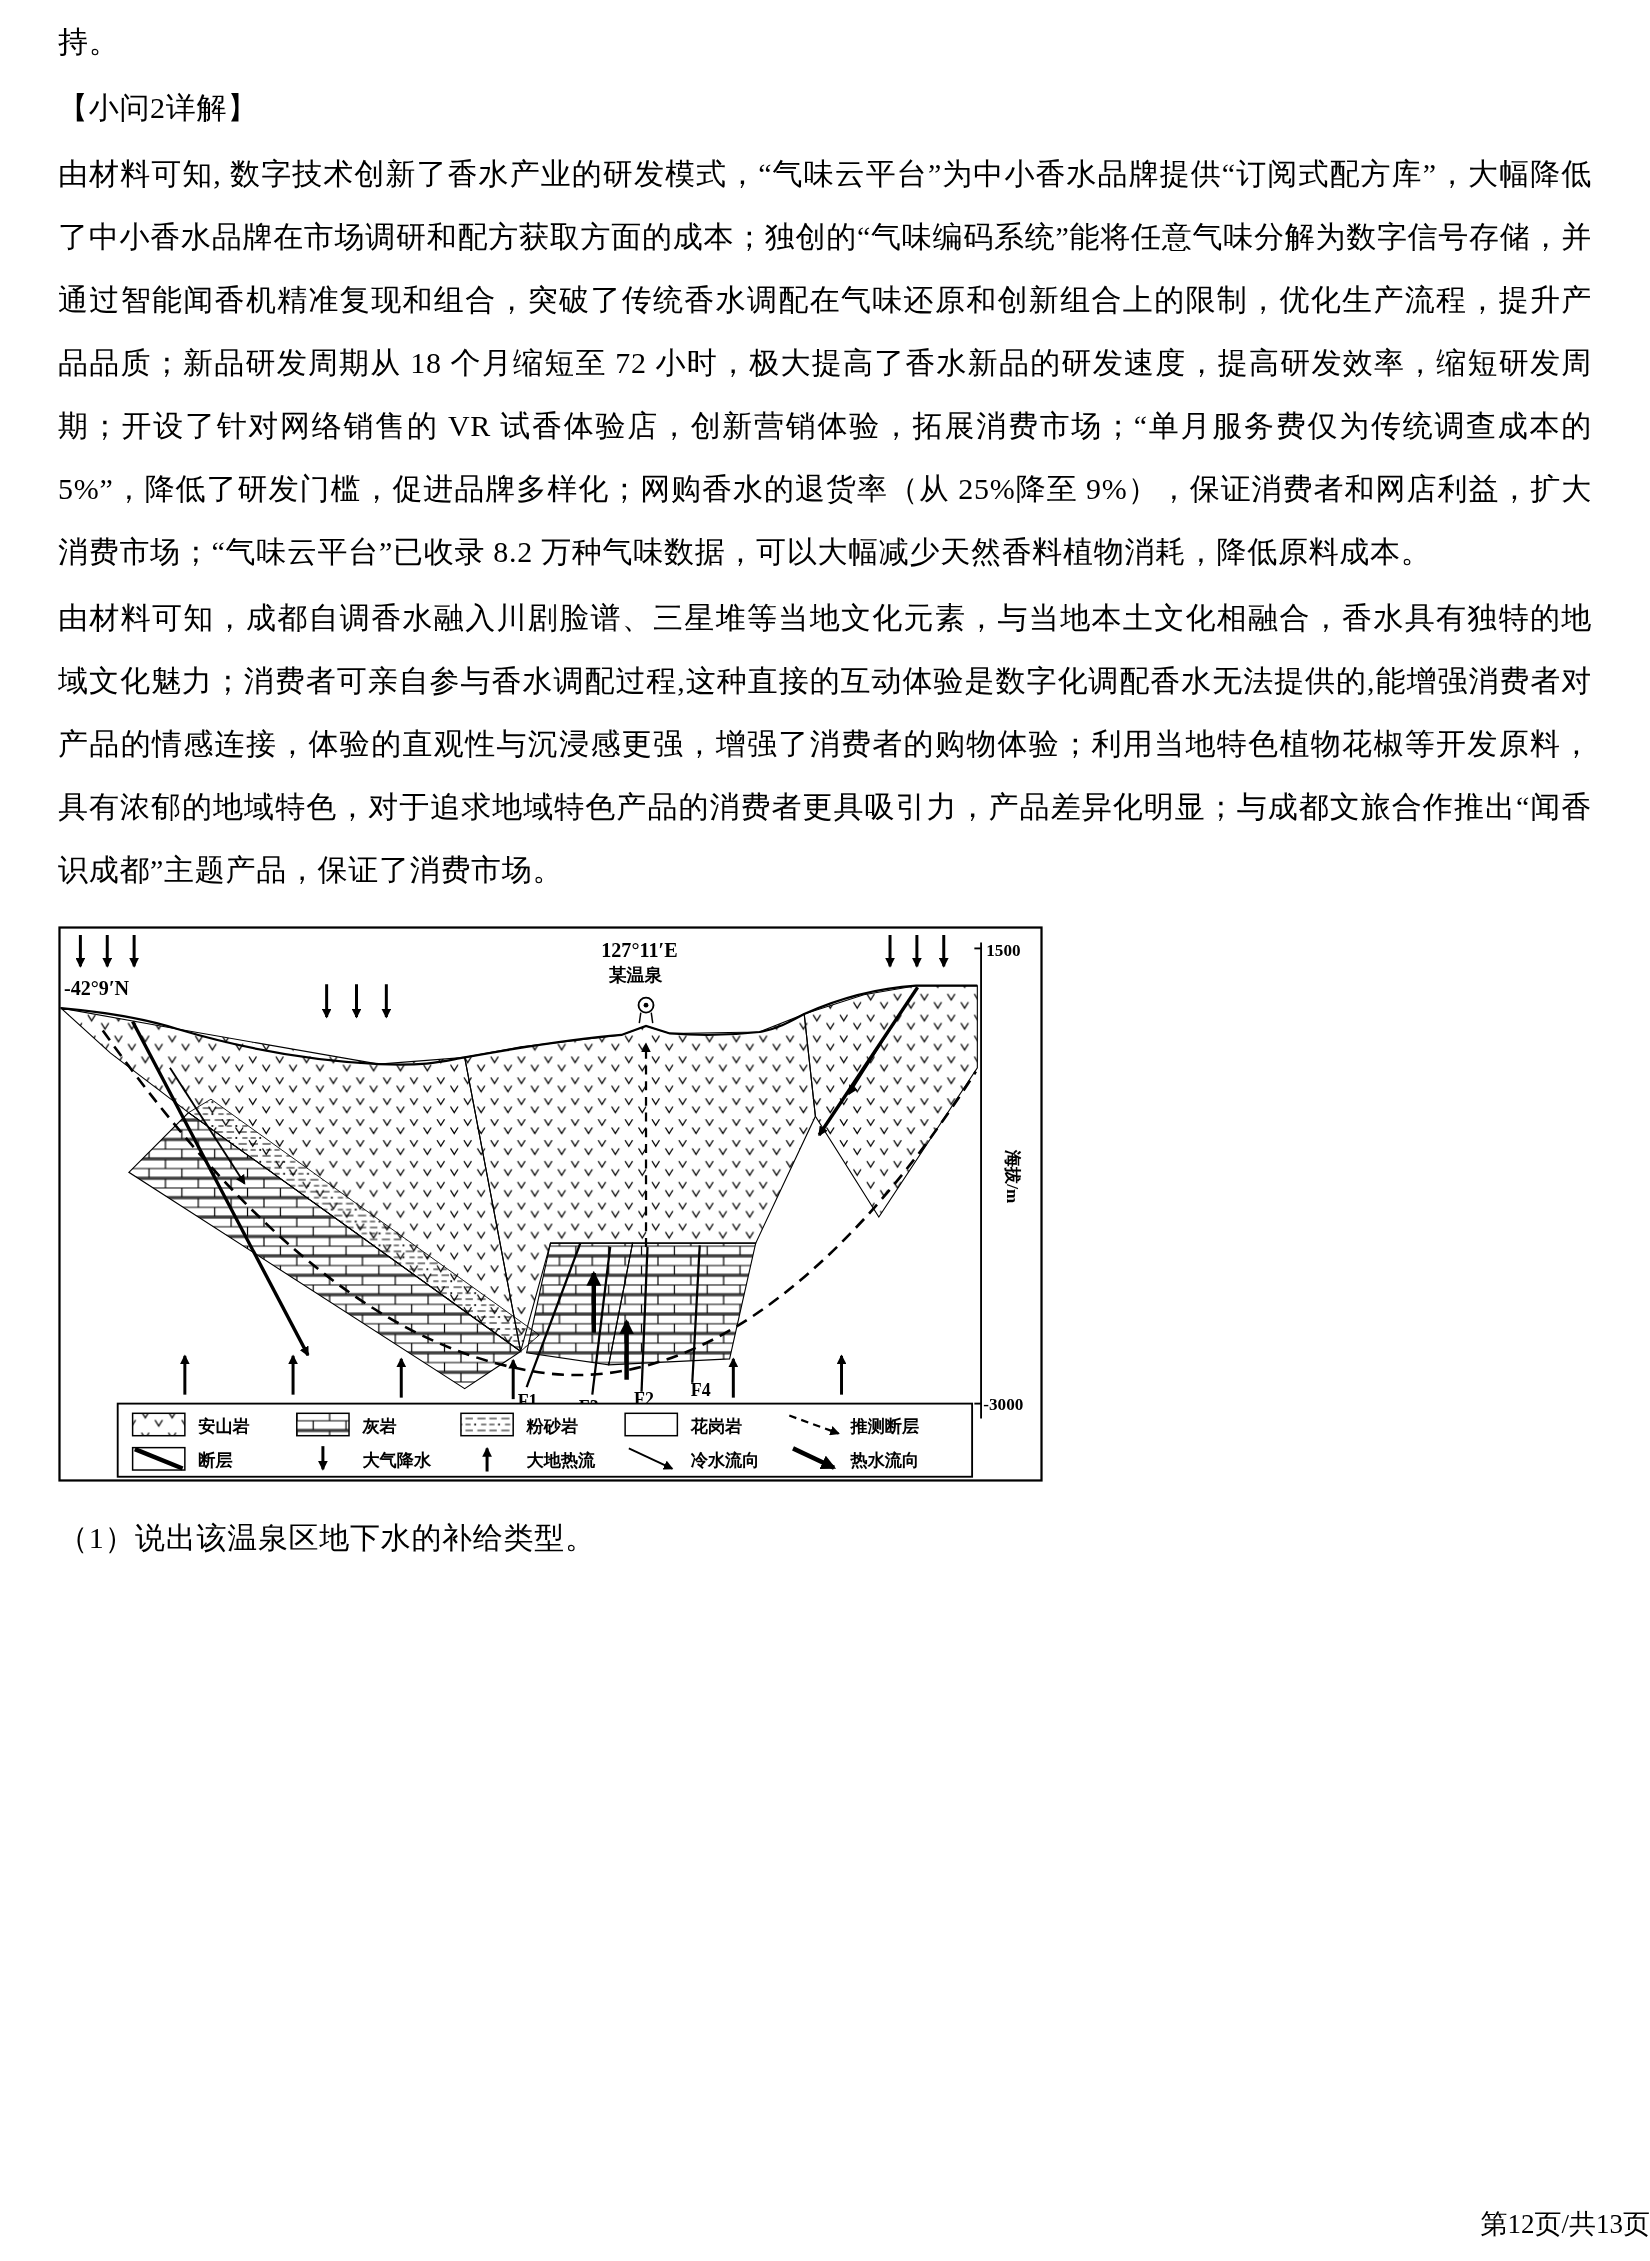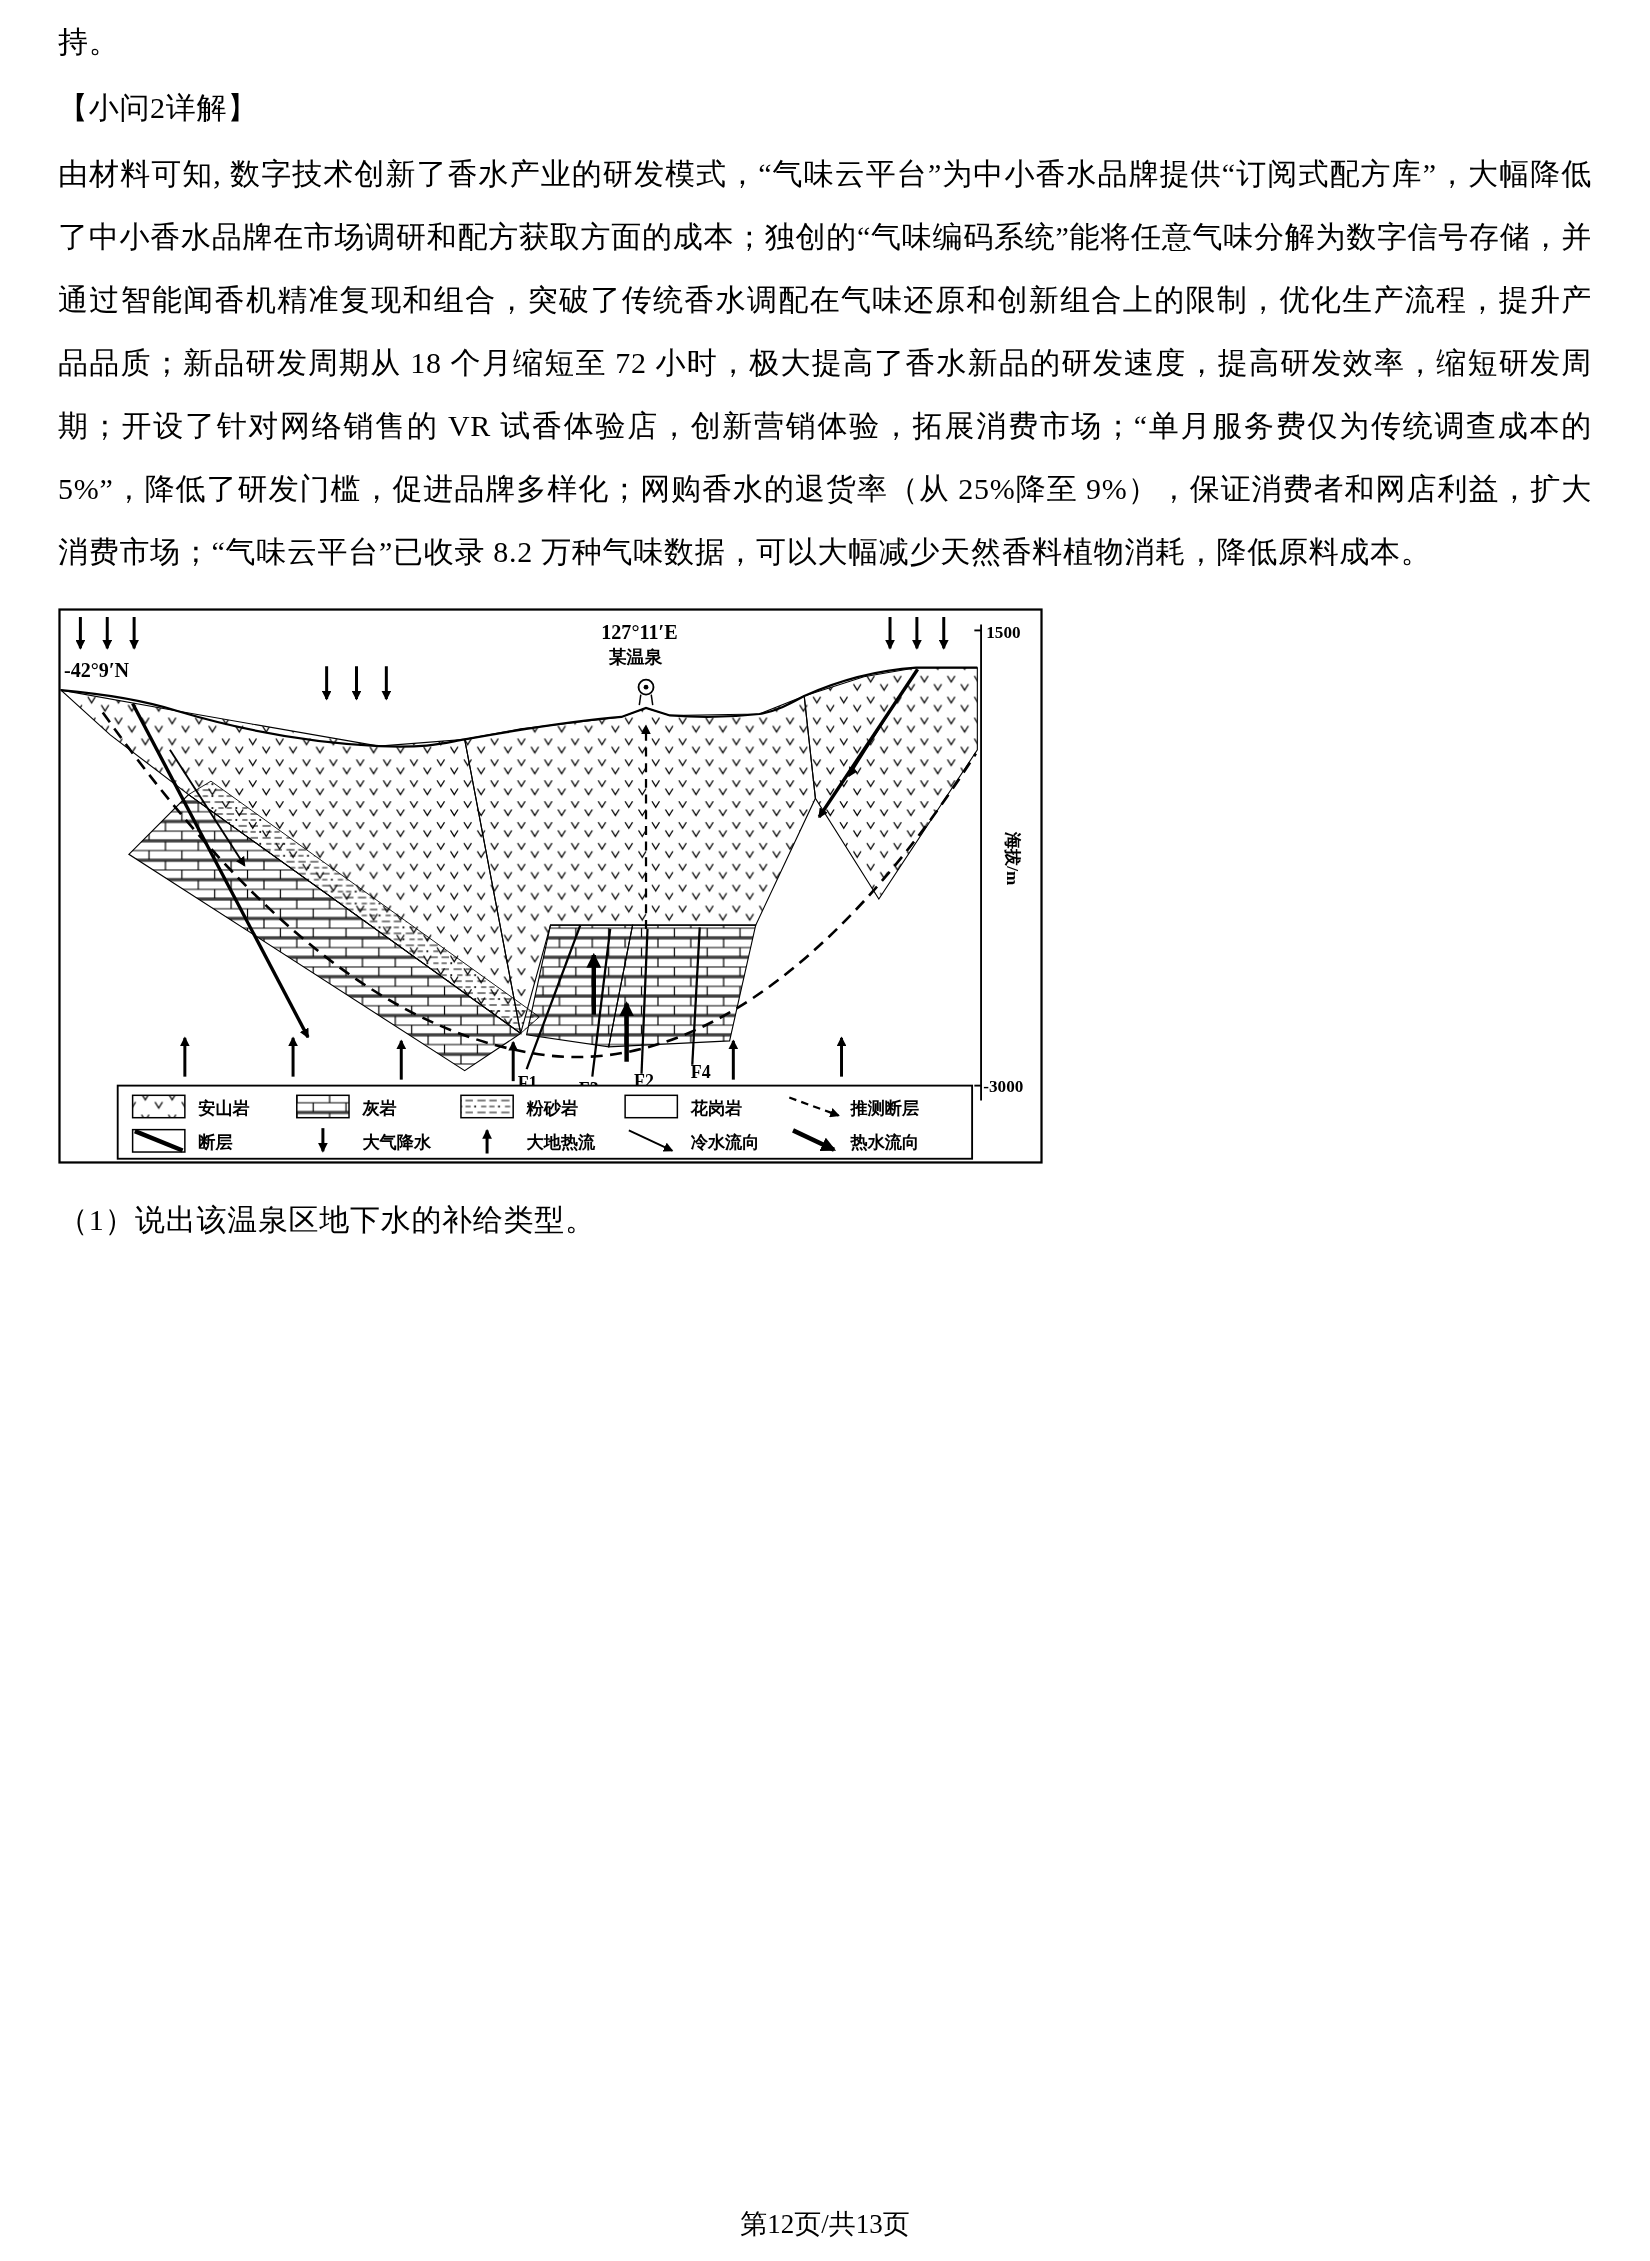--- a/index.html
+++ b/index.html
@@ -11,33 +11,34 @@
   .page { padding:10.4px 58px 0 58px; }
   .body-text {
     font-size:30px; line-height:63px; text-align:justify;
     margin:0 0 3px 0; letter-spacing:0.7px;
   }
   .indent { text-indent:60px; }
   .figure-wrap { margin:25px 0 19.4px 0; width:985px; }
   svg text { font-family:"Liberation Serif","DejaVu Serif",serif; fill:#000; }
   .footer {
     position:absolute; bottom:19.4px; left:0; width:100%;
-    text-align:center; font-size:27px;
+    text-align:right; font-size:27px;
   }
 </style>
 </head>
 <body>
 
 <div class="page">
 
   <p class="body-text">持。</p>
 
   <p class="body-text">【小问2详解】</p>
   <p class="body-text">由材料可知, 数字技术创新了香水产业的研发模式，“气味云平台”为中小香水品牌提供“订阅式配方库”，大幅降低了中小香水品牌在市场调研和配方获取方面的成本；独创的“气味编码系统”能将任意气味分解为数字信号存储，并通过智能闻香机精准复现和组合，突破了传统香水调配在气味还原和创新组合上的限制，优化生产流程，提升产品品质；新品研发周期从 18 个月缩短至 72 小时，极大提高了香水新品的研发速度，提高研发效率，缩短研发周期；开设了针对网络销售的 VR 试香体验店，创新营销体验，拓展消费市场；“单月服务费仅为传统调查成本的 5%”，降低了研发门槛，促进品牌多样化；网购香水的退货率（从 25%降至 9%），保证消费者和网店利益，扩大消费市场；“气味云平台”已收录 8.2 万种气味数据，可以大幅减少天然香料植物消耗，降低原料成本。</p>
 
+  <p class="body-text">由材料可知，成都自调香水融入川剧脸谱、三星堆等当地文化元素，与当地本土文化相融合，香水具有独特的地域文化魅力；消费者可亲自参与香水调配过程,这种直接的互动体验是数字化调配香水无法提供的,能增强消费者对产品的情感连接，体验的直观性与沉浸感更强，增强了消费者的购物体验；利用当地特色植物花椒等开发原料，具有浓郁的地域特色，对于追求地域特色产品的消费者更具吸引力，产品差异化明显；与成都文旅合作推出“闻香识成都”主题产品，保证了消费市场。</p>
 
 
   <div class="figure-wrap">
     <svg viewBox="0 0 1320 745" width="985" height="556">
       <defs>
         <pattern id="vpat" width="36" height="28" patternUnits="userSpaceOnUse">
           <path d="M4 7 L9 15 L14 7" fill="none" stroke="#000" stroke-width="1.8"></path>
           <path d="M22 18 L27 26 L32 18" fill="none" stroke="#000" stroke-width="1.8"></path>
         </pattern>
         <pattern id="brick" width="44" height="26" patternUnits="userSpaceOnUse">

